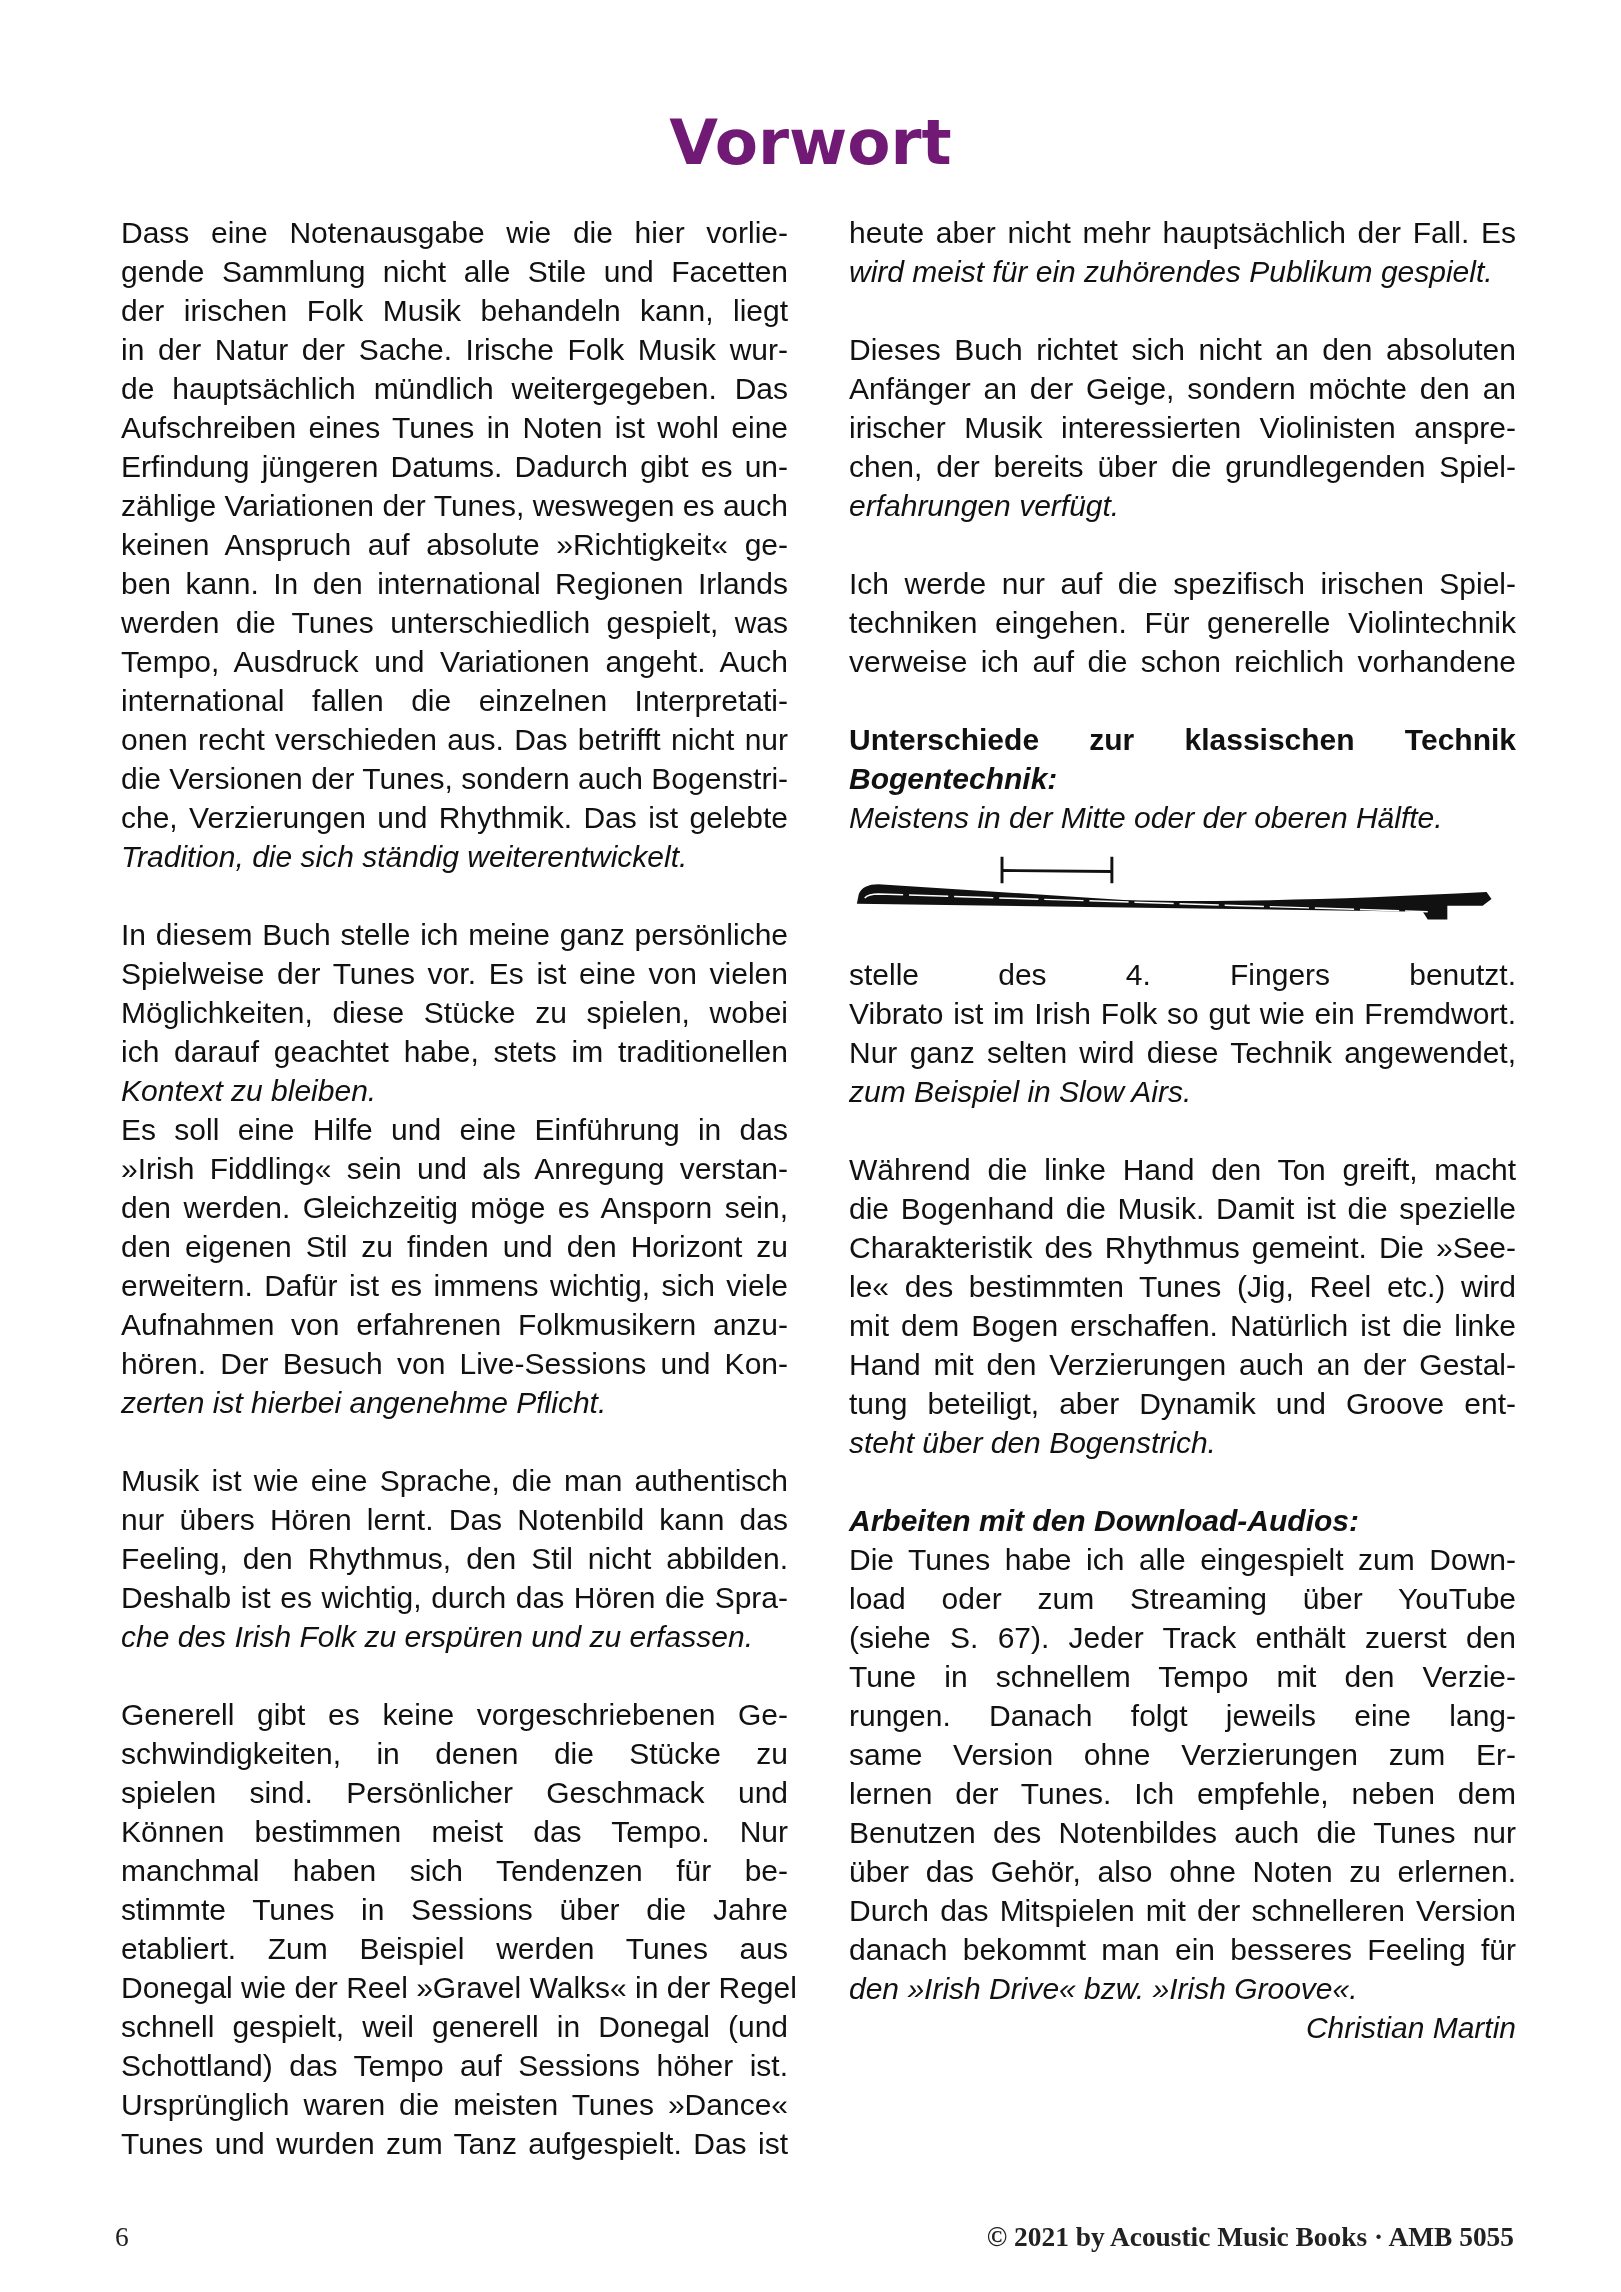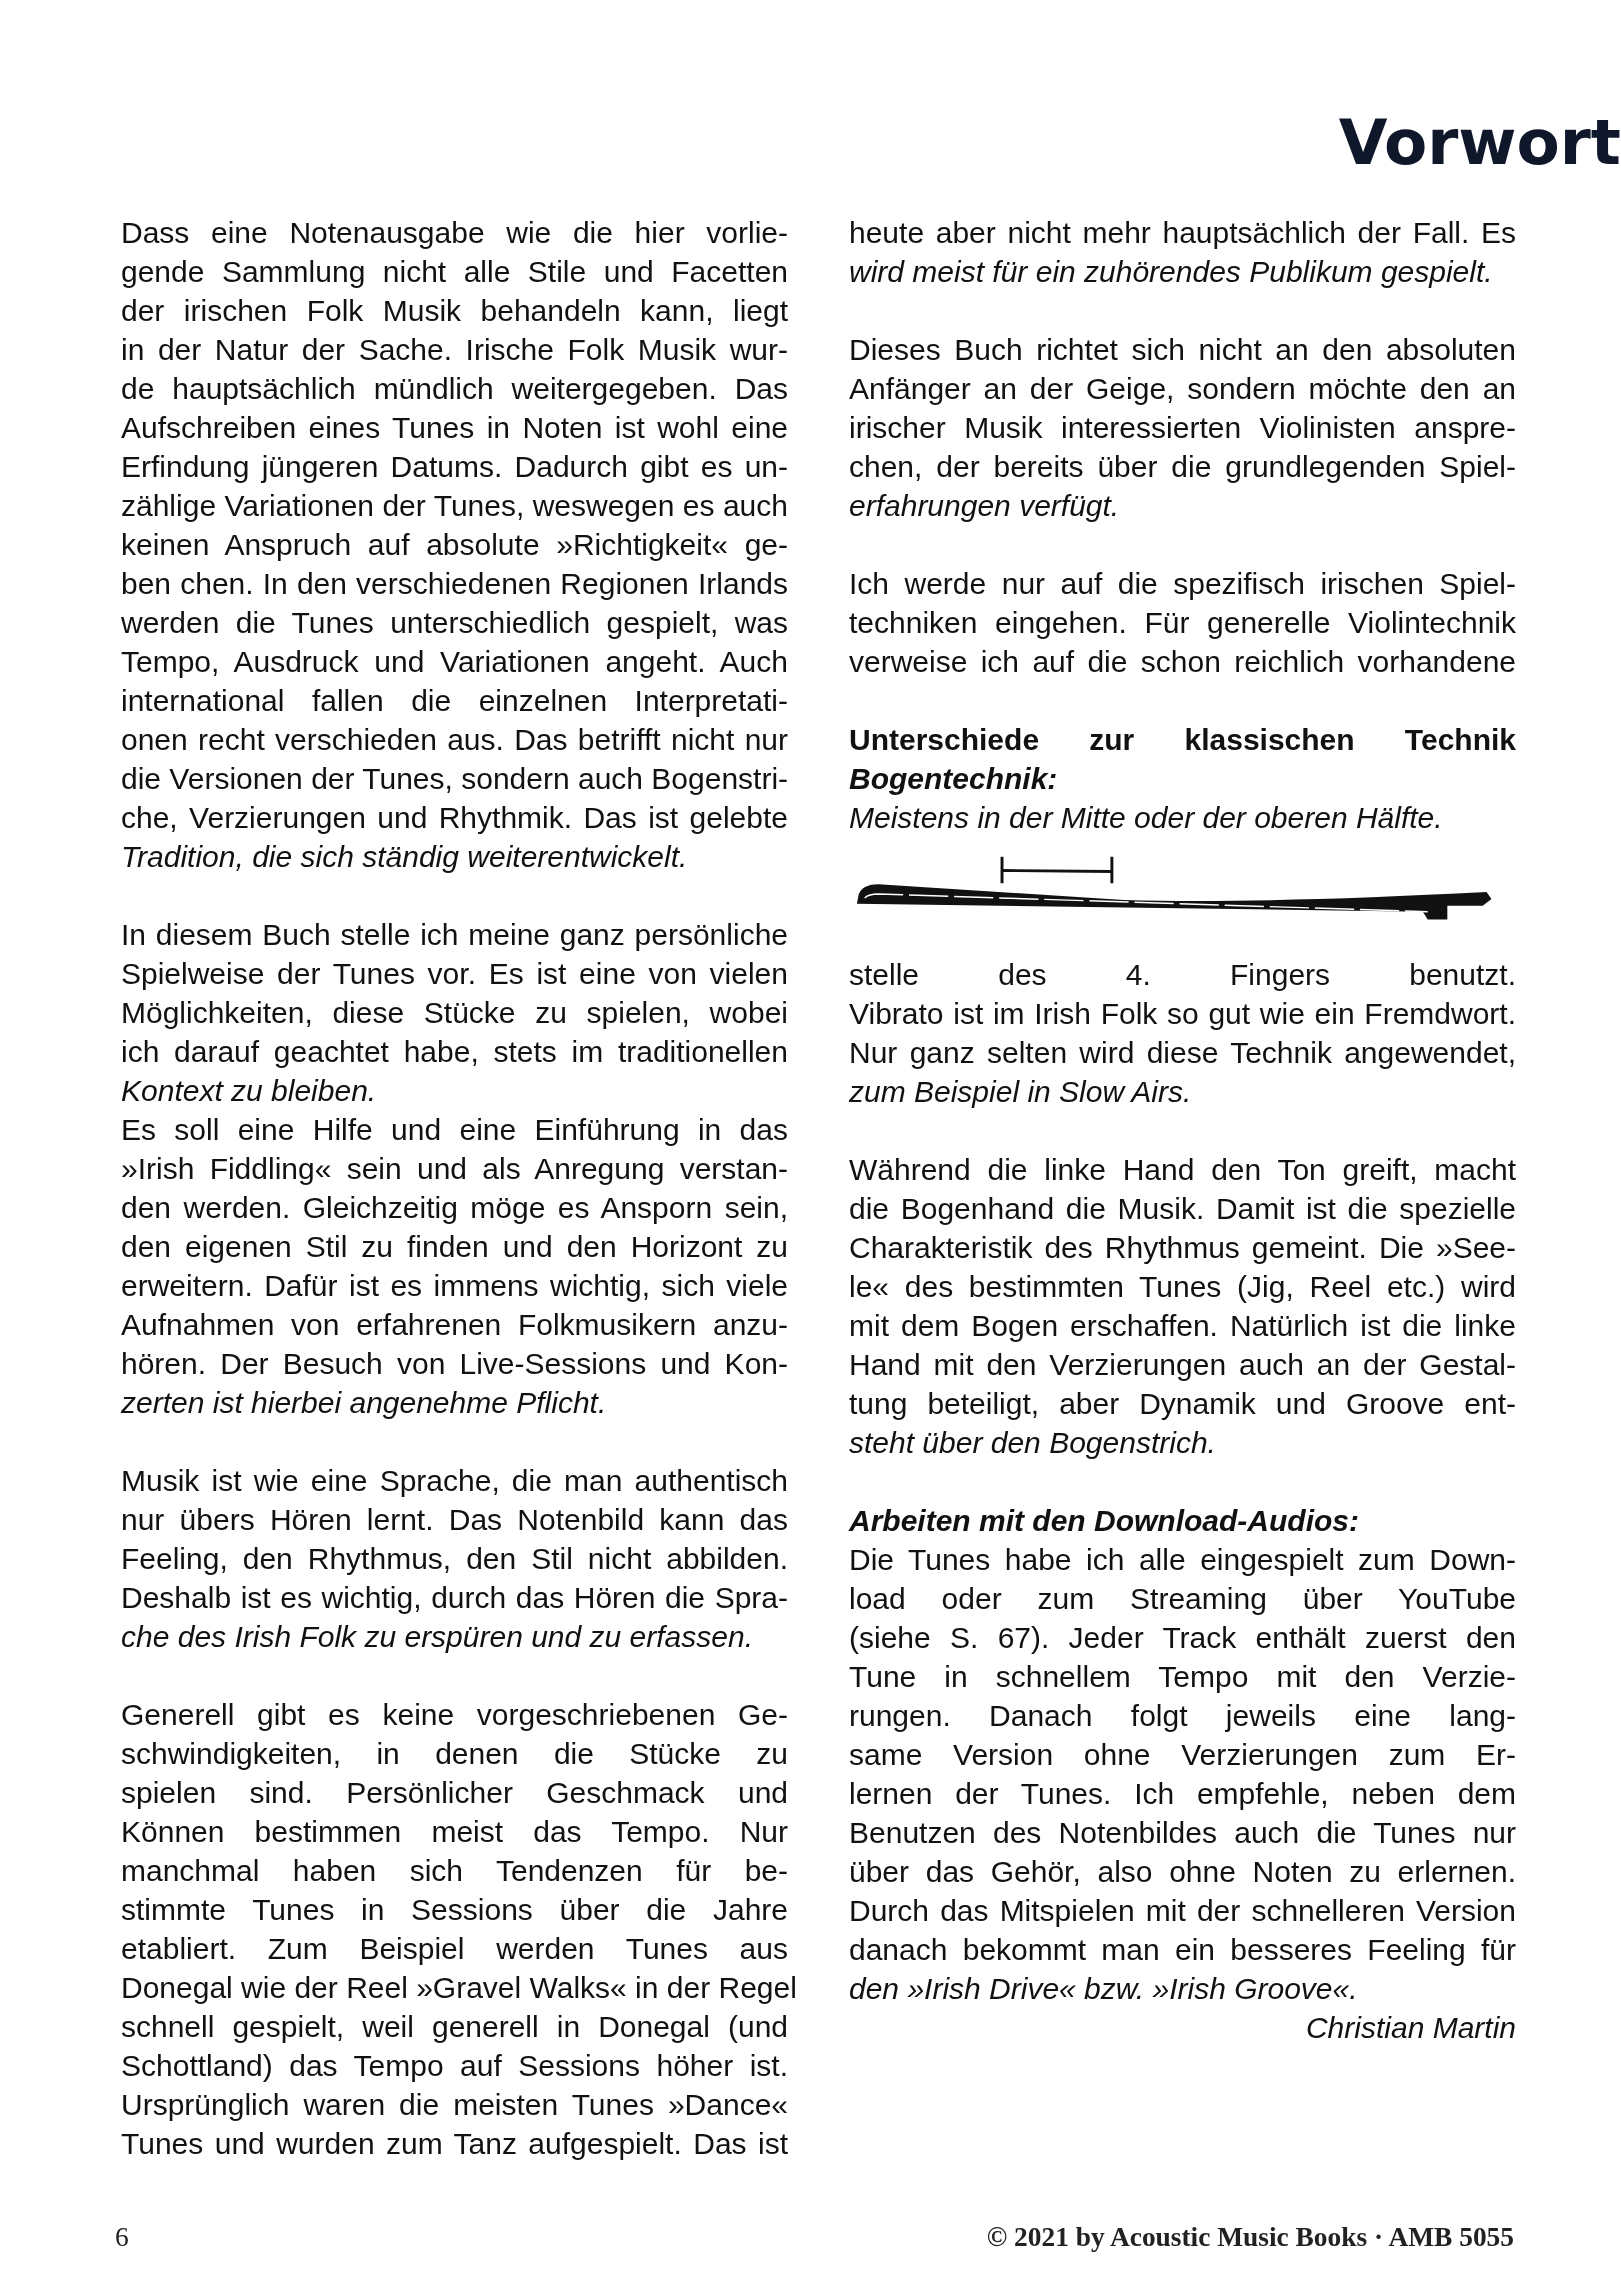--- a/index.html
+++ b/index.html
@@ -1,20 +1,20 @@
 <!DOCTYPE html>
 <html><head>
 <meta charset="utf-8">
 <style>
   html, body { margin: 0; padding: 0; background: #ffffff; }
   body { width: 1621px; height: 2293px; position: relative; overflow: hidden; color: #111; }
   .title {
-    position: absolute; left: 0; right: 0; top: 106px; text-align: right;
+    position: absolute; left: 0; right: 0; top: 106px; text-align: center;
     font-family: "DejaVu Sans", sans-serif; font-weight: bold; font-size: 63px; letter-spacing: 0px;
-    margin: 0; color: #0f172a;
+    margin: 0; color: #701a75;
   }
   .col { position: absolute; top: 213px; width: 667px; font-family: "Liberation Sans", sans-serif; font-size: 30px; }
   .col.left { left: 113px; margin-left: 8px; }
   .col.right { left: 849px; }
   .line {
     display: block; height: 39px; line-height: 39px; white-space: nowrap;
     text-align: justify; text-align-last: justify;
   }
   .line.last { text-align-last: left; font-style: italic; }
   .line.right-al { text-align: right; text-align-last: right; }
@@ -38,21 +38,21 @@
     <div>
       <span class="line">Dass eine Notenausgabe wie die hier vorlie-</span>
       <span class="line">gende Sammlung nicht alle Stile und Facetten</span>
       <span class="line">der irischen Folk Musik behandeln kann, liegt</span>
       <span class="line">in der Natur der Sache. Irische Folk Musik wur-</span>
       <span class="line">de hauptsächlich mündlich weitergegeben. Das</span>
       <span class="line">Aufschreiben eines Tunes in Noten ist wohl eine</span>
       <span class="line">Erfindung jüngeren Datums. Dadurch gibt es un-</span>
       <span class="line">zählige Variationen der Tunes, weswegen es auch</span>
       <span class="line">keinen Anspruch auf absolute »Richtigkeit« ge-</span>
-      <span class="line">ben chen. In den verschiedenen Regionen Irlands</span>
+      <span class="line">ben kann. In den international Regionen Irlands</span>
       <span class="line">werden die Tunes unterschiedlich gespielt, was</span>
       <span class="line">Tempo, Ausdruck und Variationen angeht. Auch</span>
       <span class="line">international fallen die einzelnen Interpretati-</span>
       <span class="line">onen recht verschieden aus. Das betrifft nicht nur</span>
       <span class="line">die Versionen der Tunes, sondern auch Bogenstri-</span>
       <span class="line">che, Verzierungen und Rhythmik. Das ist gelebte</span>
       <span class="line last">Tradition, die sich ständig weiterentwickelt.</span>
     </div>
     <span class="gap"></span>
     <div>

